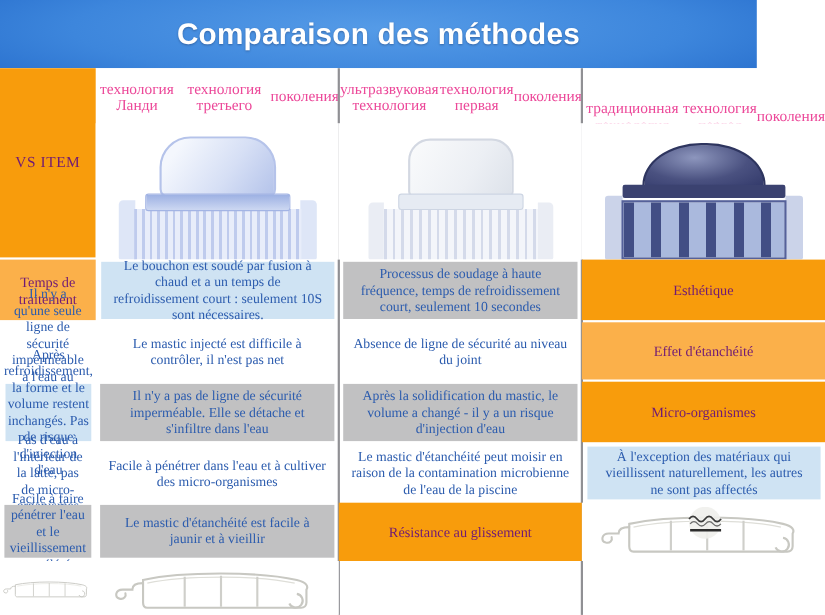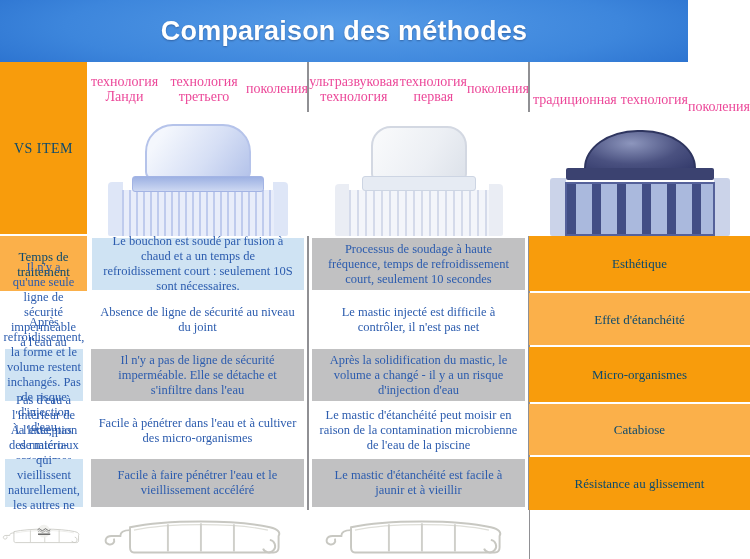--- a/index.html
+++ b/index.html
@@ -11,21 +11,21 @@
         display:flex;flex-direction:column;align-items:center;justify-content:center;}
   .hero .t{font-family:"Liberation Sans", sans-serif;font-weight:bold;color:#fff;
            font-size:27px;line-height:29px;text-shadow:0 1px 2px rgba(0,0,30,.3);letter-spacing:.2px;}
   
   .table{position:absolute;left:0;top:62px;width:750px;height:497px;
          display:grid;grid-template-columns:87px 221px 221px 221px;
          grid-template-rows:50px 124px 57px 54px 57px 53px 53px 49px;background:#fff;}
   .vline{position:absolute;top:0;bottom:0;width:2px;background:#909094;z-index:0;}
   .v1{left:307px;} .v2{left:528px;}
   
-  .side{background:#f89c0c;color:#0c4a6e;display:flex;align-items:center;justify-content:center;
+  .side{background:#f89c0c;color:#701a75;display:flex;align-items:center;justify-content:center;
         text-align:center;font-size:13px;line-height:15px;margin:0 0 2px 0;padding:2px 4px;box-sizing:border-box;z-index:1;}
   .side.light{background:#fbb04a;}
   .side.vs{font-size:14px;letter-spacing:.5px;}
   .side.last{margin-bottom:0;}
   
   .thead{display:flex;flex-direction:row;align-items:center;justify-content:center;
          color:#ec4899;font-size:14px;line-height:15.5px;text-align:center;padding-top:4px;box-sizing:border-box;}
   
   .cell{display:flex;align-items:center;justify-content:center;text-align:center;
         color:#2c5cae;font-size:12.5px;line-height:15px;padding:4px 10px;box-sizing:border-box;z-index:1;}
@@ -125,34 +125,33 @@
         <div class="dome"></div>
       </div>
     </div>
 
     <div class="side light">Temps de traitement</div>
     <div class="cell blue">Le bouchon est soudé par fusion à chaud et a un temps de refroidissement court : seulement 10S sont nécessaires.</div>
     <div class="cell gray">Processus de soudage à haute fréquence, temps de refroidissement court, seulement 10 secondes</div>
 
     <div class="side">Esthétique</div>
     <div class="cell">Il n'y a qu'une seule ligne de sécurité imperméable à l'eau au niveau de l'étanchéité</div>
+    <div class="cell">Le mastic injecté est difficile à contrôler, il n'est pas net</div>
     <div class="cell">Absence de ligne de sécurité au niveau du joint</div>
-    <div class="cell">Le mastic injecté est difficile à contrôler, il n'est pas net</div>
 
     <div class="side light">Effet d'étanchéité</div>
     <div class="cell blue">Après refroidissement, la forme et le volume restent inchangés. Pas de risque d'injection d'eau</div>
     <div class="cell gray">Il n'y a pas de ligne de sécurité imperméable. Elle se détache et s'infiltre dans l'eau</div>
     <div class="cell gray">Après la solidification du mastic, le volume a changé - il y a un risque d'injection d'eau</div>
 
     <div class="side">Micro-organismes</div>
     <div class="cell">Pas d'eau à l'intérieur de la latte, pas de micro-organismes</div>
     <div class="cell">Facile à pénétrer dans l'eau et à cultiver des micro-organismes</div>
     <div class="cell">Le mastic d'étanchéité peut moisir en raison de la contamination microbienne de l'eau de la piscine</div>
 
-    <div class="side light">Catabiose</div>
     <div class="cell blue">À l'exception des matériaux qui vieillissent naturellement, les autres ne sont pas affectés</div>
     <div class="cell gray">Facile à faire pénétrer l'eau et le vieillissement accéléré</div>
     <div class="cell gray">Le mastic d'étanchéité est facile à jaunir et à vieillir</div>
 
     <div class="side last">Résistance au glissement</div>
 
     <div class="diagCell">
       <svg width="200" height="46" viewBox="0 0 206 46">
         <path d="M33,15 C70,7 142,7 177,15 C186,17 188,21 186,24 L186,36 C186,39 184,41 181,41 L37,41 C34,41 33,39 33,36 Z" fill="#ffffff" stroke="#c8c8c2" stroke-width="2"></path>
         <path d="M37,18 C73,10.5 141,10.5 175,18" stroke="#dedeD8" stroke-width="1.2" fill="none"></path>

